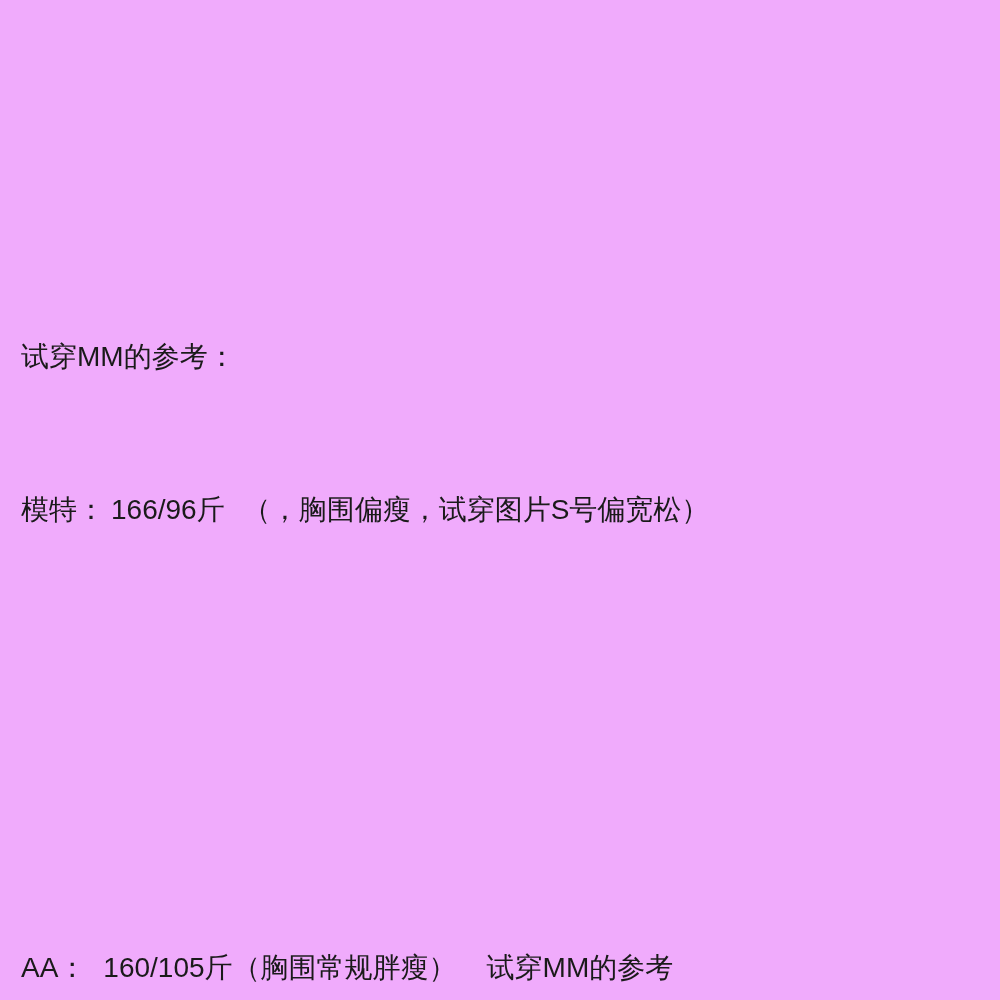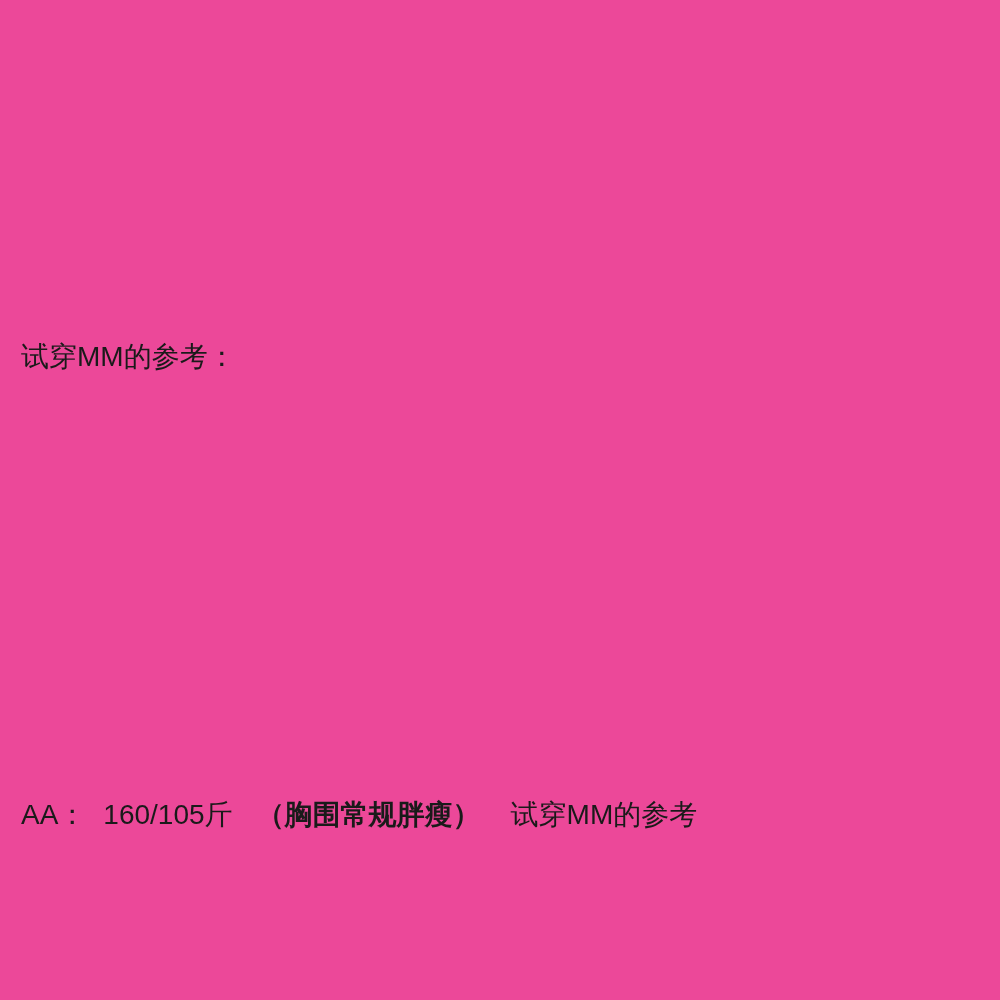--- a/index.html
+++ b/index.html
@@ -4,51 +4,52 @@
 <style>
   html, body {
     margin: 0;
     padding: 0;
     background: #ffffff;
   }
   .page {
     position: relative;
     width: 1000px;
     height: 1000px;
-    background: #ec4899;
+    background: #f0abfc;
     overflow: hidden;
     font-family: "Liberation Sans", "DejaVu Sans", sans-serif;
     color: #1a1a1a;
     font-size: 28px;
     line-height: 51px;
     white-space: pre-wrap;
   }
   .doc {
     position: absolute;
     left: 21px;
     top: 76px;
     right: 4px;
   }
   .header-block { }
   .rows-block { margin-top: 50px; }
   .line { height: 51px; }
   .row .stats  { margin-left: 17px; }
-  .row .chest  { margin-left: 24px; font-weight: bold;  }
+  .row .chest  { margin-left: 0;  }
   .row .fit    { margin-left: 30px; }
   .model-line .model-stats { margin-left: 6px; }
   .model-line .model-note  { margin-left: 18px; }
 </style>
 </head>
 <body>
 
 <div class="page">
   <div class="doc">
 
     <div class="header-block">
       <div class="line">试穿MM的参考：</div>
+      <div class="line model-line"><span>模特：</span><span class="model-stats">166/96斤</span><span class="model-note">（，胸围偏瘦，试穿图片S号偏宽松）</span></div>
     </div>
 
     <div class="rows-block">
       <div class="line row"><span>AA：</span><span class="stats">160/105斤</span><span class="chest">（胸围常规胖瘦）</span><span class="fit">试穿MM的参考</span></div>
       
       
       
       
       
       

